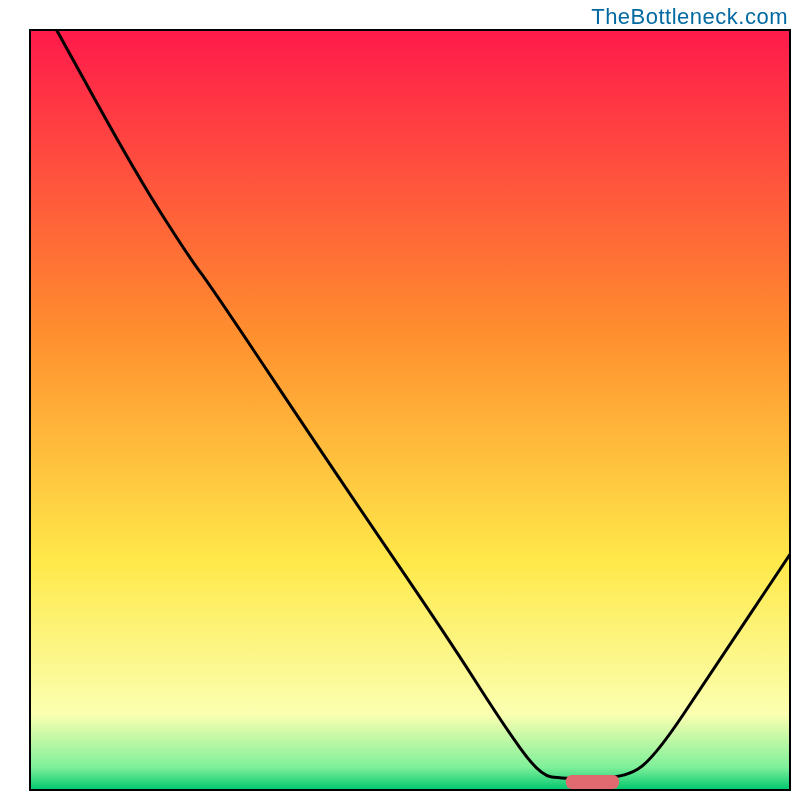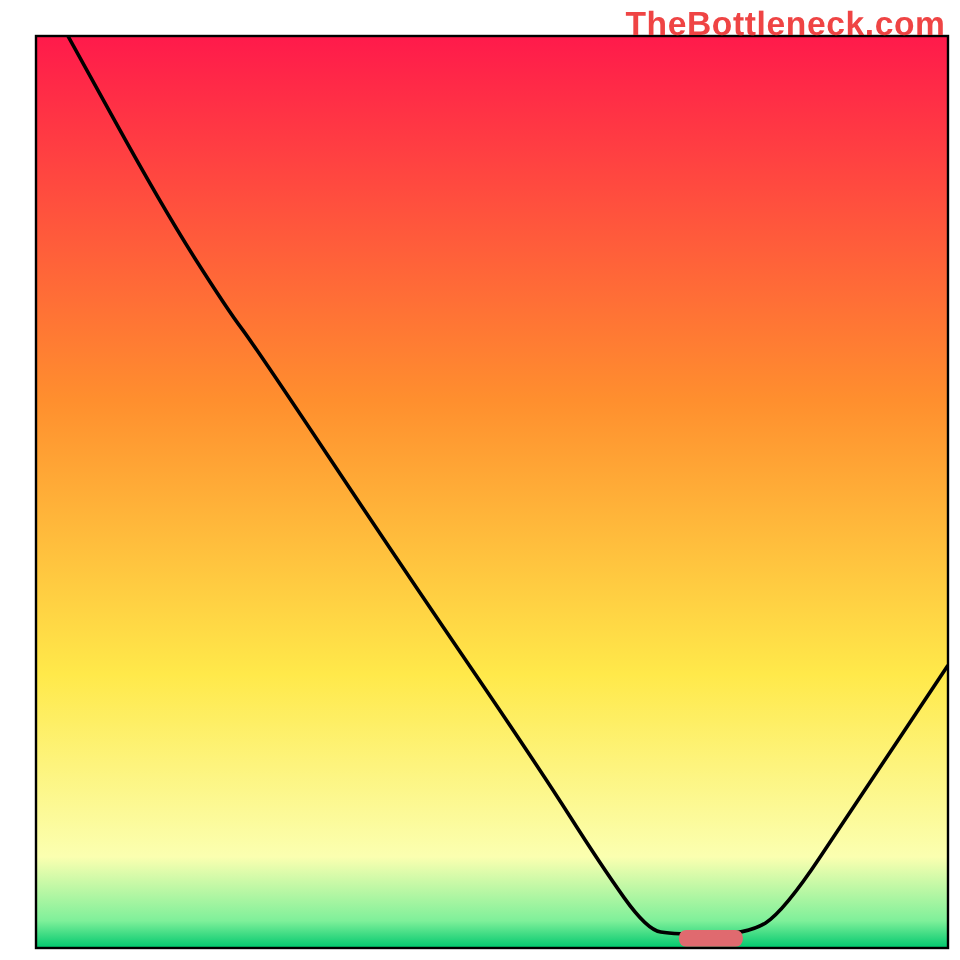--- a/index.html
+++ b/index.html
@@ -12,23 +12,23 @@
   }
   .chart-container {
     position: relative;
     width: 800px;
     height: 800px;
   }
   .attribution {
     position: absolute;
     top: 4px;
     right: 12px;
-    font-size: 28px;
-    font-weight: 700;
-    color: #ef4444;
+    font-size: 22px;
+    font-weight: 400;
+    color: #0369a1;
     letter-spacing: 0.5px;
     z-index: 5;
   }
   svg {
     display: block;
   }
 </style>
 </head>
 <body>
 

